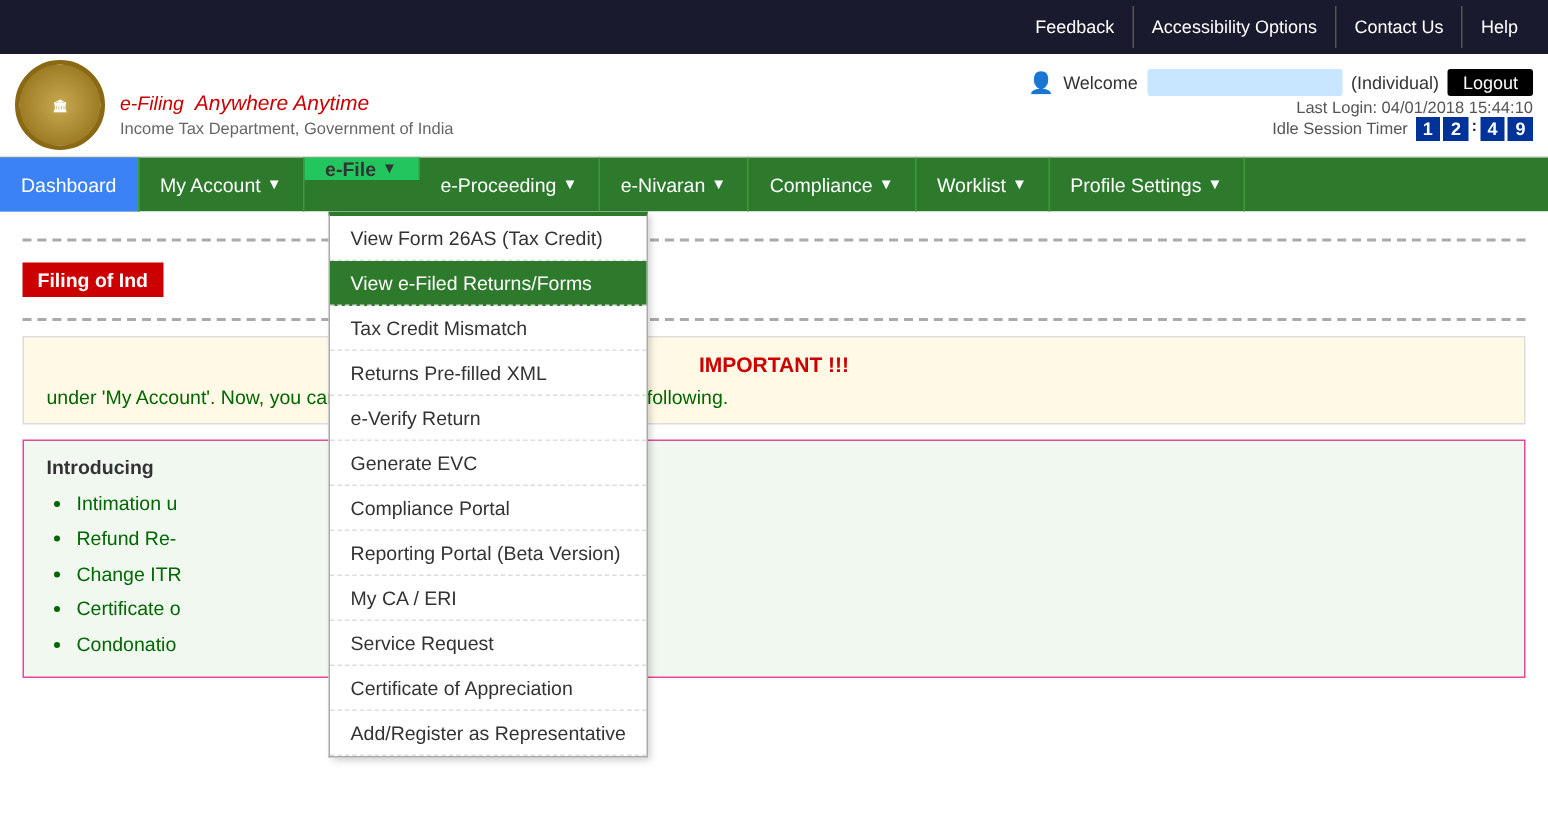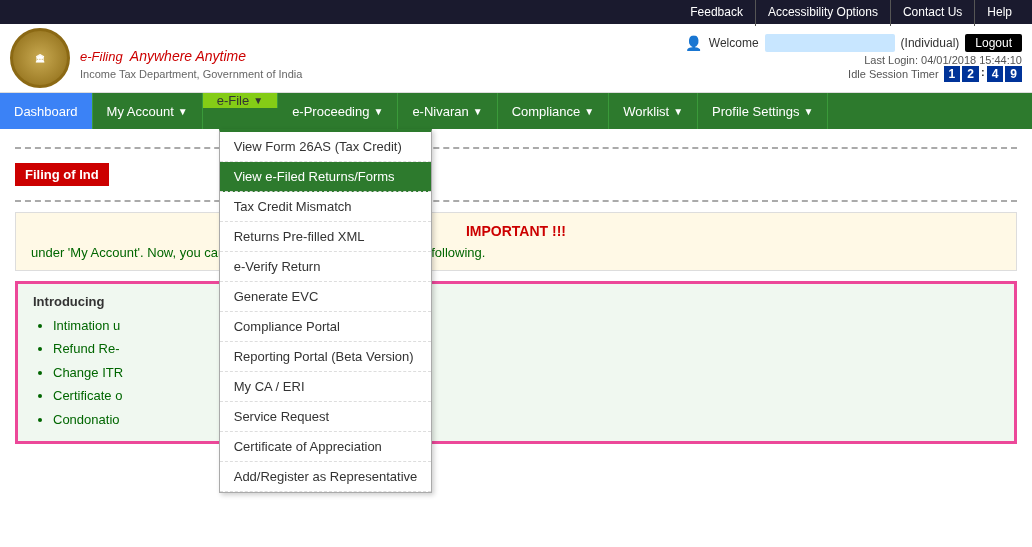--- a/index.html
+++ b/index.html
@@ -5,21 +5,21 @@
     * { margin: 0; padding: 0; box-sizing: border-box; }
     body { font-family: Arial, sans-serif; font-size: 13px; background: #fff; width: 1032px; }
 
     
     .top-bar {
       background: #1a1a2e;
       color: #fff;
       display: flex;
       justify-content: flex-end;
       align-items: center;
-      height: 24px;
+      height: 36px;
       padding: 0 8px;
       gap: 0;
     }
     .top-bar a {
       color: #fff;
       text-decoration: none;
       padding: 0 12px;
       font-size: 12px;
       border-right: 1px solid #555;
       line-height: 28px;
@@ -88,21 +88,21 @@
       color: #fff;
       padding: 0 14px;
       display: flex;
       align-items: center;
       cursor: pointer;
       font-size: 13px;
       white-space: nowrap;
       border-right: 1px solid #3a9a3a;
       position: relative;
     }
-    .nav-item.active { background: #84cc16; color: #333; }
+    .nav-item.active { background: #22c55e; color: #333; font-weight: bold; }
     .nav-item.dashboard { background: #3b82f6; color: #fff; }
     .nav-arrow { font-size: 10px; margin-left: 4px; }
 
     
     .content { padding: 10px 15px; background: #fff; min-height: 400px; }
 
     
     .dashed-line {
       border: none;
       border-top: 2px dashed #aaa;
@@ -154,21 +154,21 @@
       font-weight: bold;
       font-size: 14px;
       text-align: center;
       margin-bottom: 6px;
     }
     .important-text { color: #006600; font-size: 13px; }
 
     
     .intro-section {
       background: #f0f8f0;
-      border: 3px solid #ec4899;
+      border: 1px solid #ec4899;
       padding: 10px 15px;
       margin: 6px 0;
     }
     .intro-label { font-weight: bold; color: #333; margin-bottom: 5px; }
     .intro-list { list-style: disc; padding-left: 20px; color: #006600; font-size: 13px; line-height: 1.8; }
 
     
     .nav-item-wrapper { position: relative; }
 
     .user-icon { font-size: 14px; }

